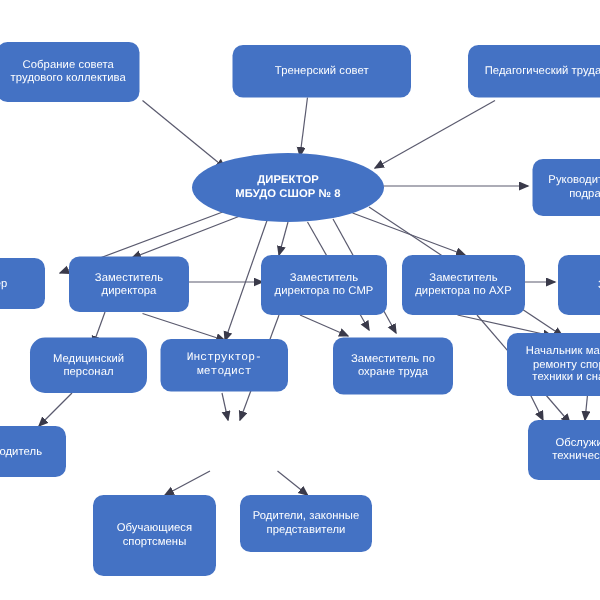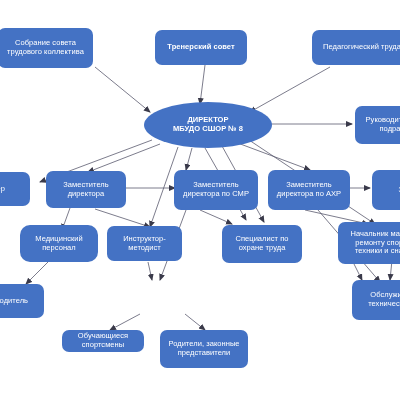--- a/index.html
+++ b/index.html
@@ -100,29 +100,29 @@
       <path d="M140,302 L110,318" marker-end="url(#ah)"></path>
       <path d="M185,302 L205,318" marker-end="url(#ah)"></path>
     </g>
   </svg>
 
   <div class="node" style="left:-2px; top:16px; width:95px; height:40px; font-size:7.5px;">
     <span class="lbl">Собрание совета
 трудового коллектива</span>
   </div>
 
-  <div class="node" style="left:155px; top:18px; width:92px; height:35px; font-size:7.5px;font-weight:bold;">
+  <div class="node" style="left:155px; top:18px; width:119px; height:35px; font-size:7.5px;">
     <span class="lbl">Тренерский совет</span>
   </div>
 
   <div class="node" style="left:312px; top:18px; width:100px; height:35px; font-size:7.5px;">
     <span class="lbl">Педагогический труда</span>
   </div>
 
-  <div class="node ellipse" style="left:144px; top:90px; width:128px; height:46px; font-size:7.5px;">
+  <div class="node ellipse" style="left:128px; top:90px; width:128px; height:46px; font-size:7.5px;">
     <span class="lbl">ДИРЕКТОР
 МБУДО СШОР № 8</span>
   </div>
 
   <div class="node" style="left:355px; top:94px; width:70px; height:38px; font-size:7.5px;">
     <span class="lbl">Руководитель
 подра</span>
   </div>
 
   <div class="node" style="left:-32px; top:160px; width:62px; height:34px; font-size:7.5px;">
@@ -146,46 +146,46 @@
 
   <div class="node" style="left:372px; top:158px; width:62px; height:40px; font-size:7.5px;">
     <span class="lbl">За</span>
   </div>
 
   <div class="node" style="left:20px; top:213px; width:78px; height:37px; font-size:7.5px;border-radius:10px;">
     <span class="lbl">Медицинский
 персонал</span>
   </div>
 
-  <div class="node" style="left:107px; top:214px; width:75px; height:35px; font-size:7.5px;">
+  <div class="node" style="left:107px; top:214px; width:85px; height:35px; font-size:7.5px;font-family:Liberation Mono, monospace;">
     <span class="lbl">Инструктор-методист</span>
   </div>
 
   <div class="node" style="left:222px; top:213px; width:80px; height:38px; font-size:7.5px;">
-    <span class="lbl">Специалист по
+    <span class="lbl">Заместитель по
 охране труда</span>
   </div>
 
   <div class="node" style="left:338px; top:210px; width:90px; height:42px; font-size:7.5px;">
     <span class="lbl">Начальник мастер
 ремонту спорти
 техники и снаря</span>
   </div>
 
   <div class="node" style="left:-28px; top:272px; width:72px; height:34px; font-size:7.5px;">
     <span class="lbl">изводитель</span>
   </div>
 
 
   <div class="node" style="left:352px; top:268px; width:82px; height:40px; font-size:7.5px;">
     <span class="lbl">Обслуживаю
 технический п</span>
   </div>
 
-  <div class="node" style="left:62px; top:318px; width:82px; height:22px; font-size:7.5px;justify-content:center;">
+  <div class="node" style="left:62px; top:318px; width:82px; height:54px; font-size:7.5px;justify-content:center;">
     <span class="lbl">Обучающиеся
 спортсмены</span>
   </div>
 
   <div class="node" style="left:160px; top:318px; width:88px; height:38px; font-size:7.5px;">
     <span class="lbl">Родители, законные
 представители</span>
   </div>
 
 </div>

